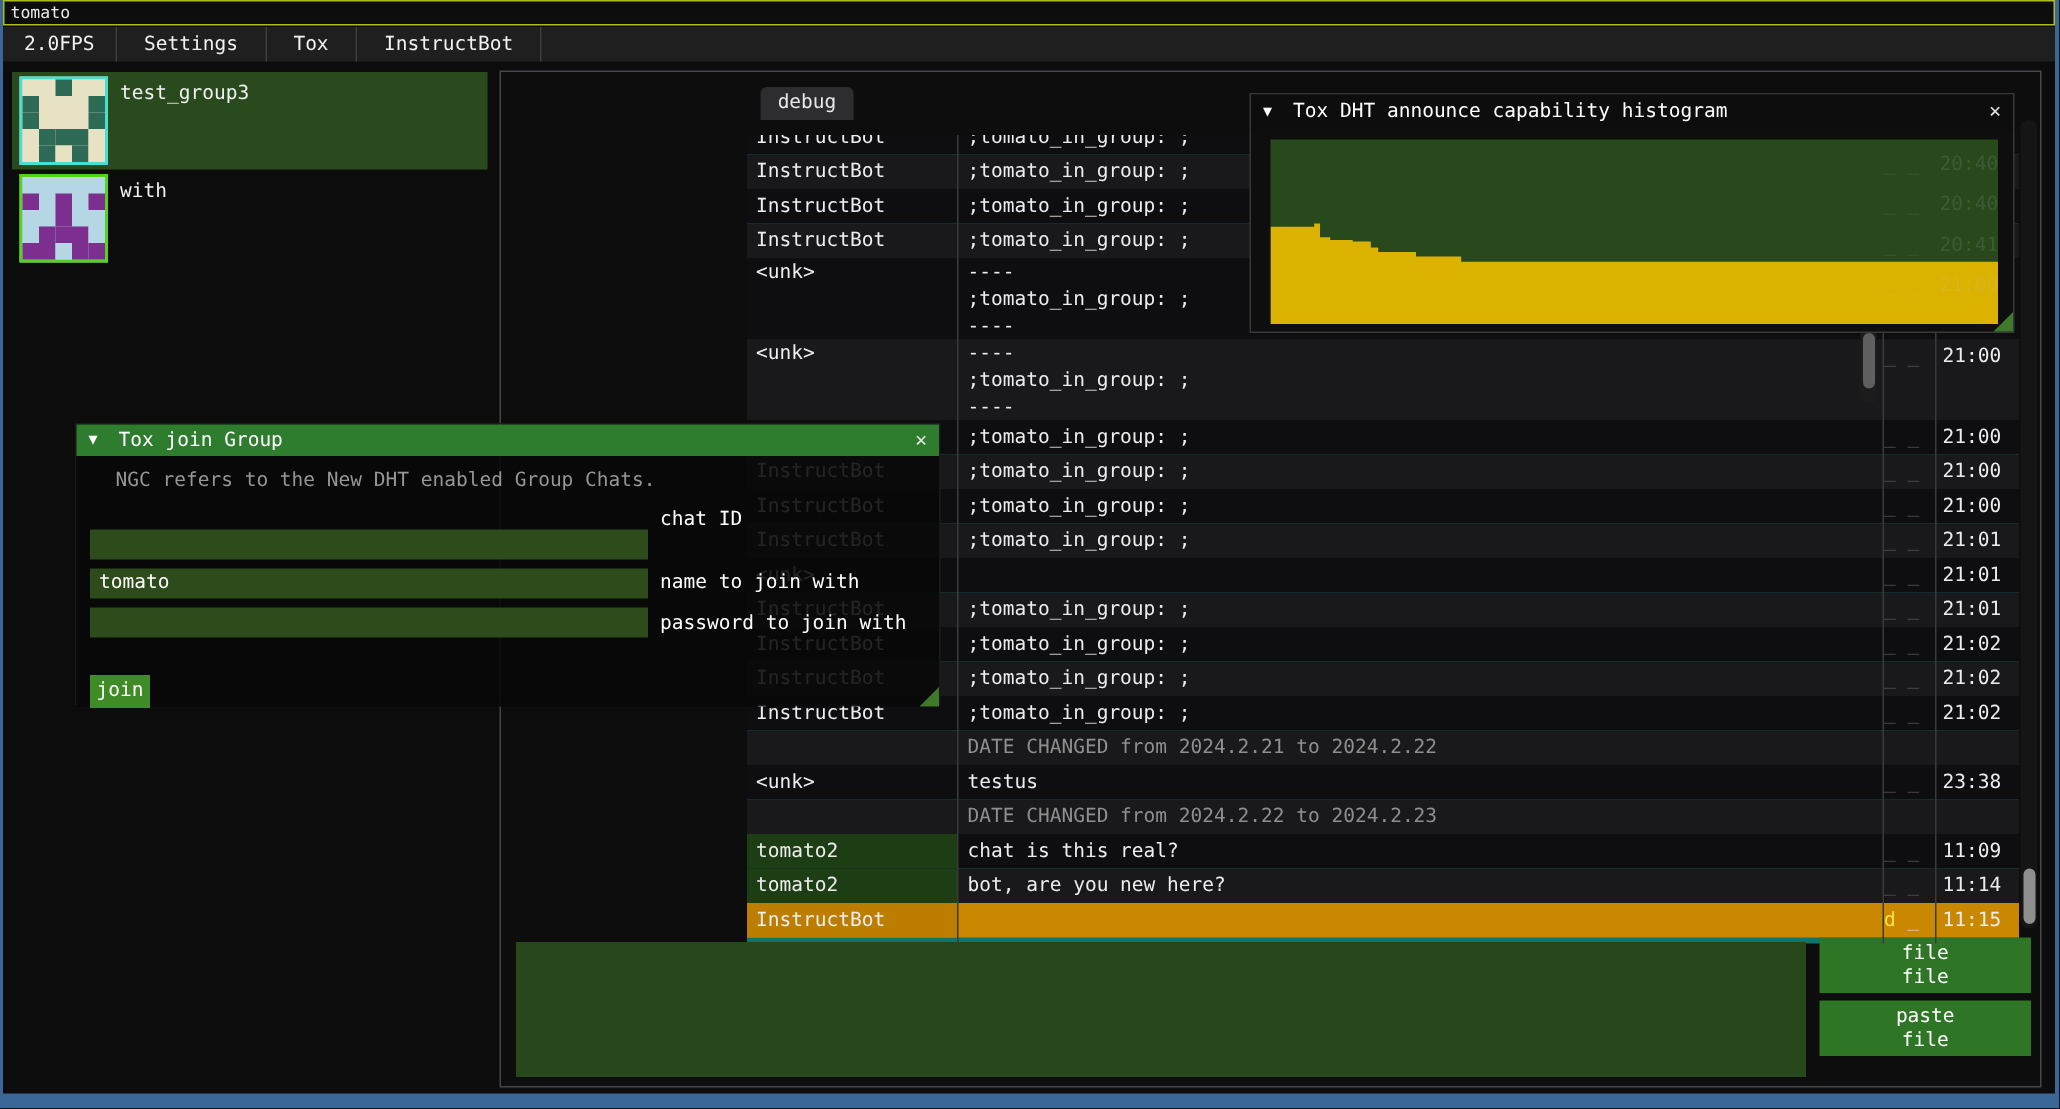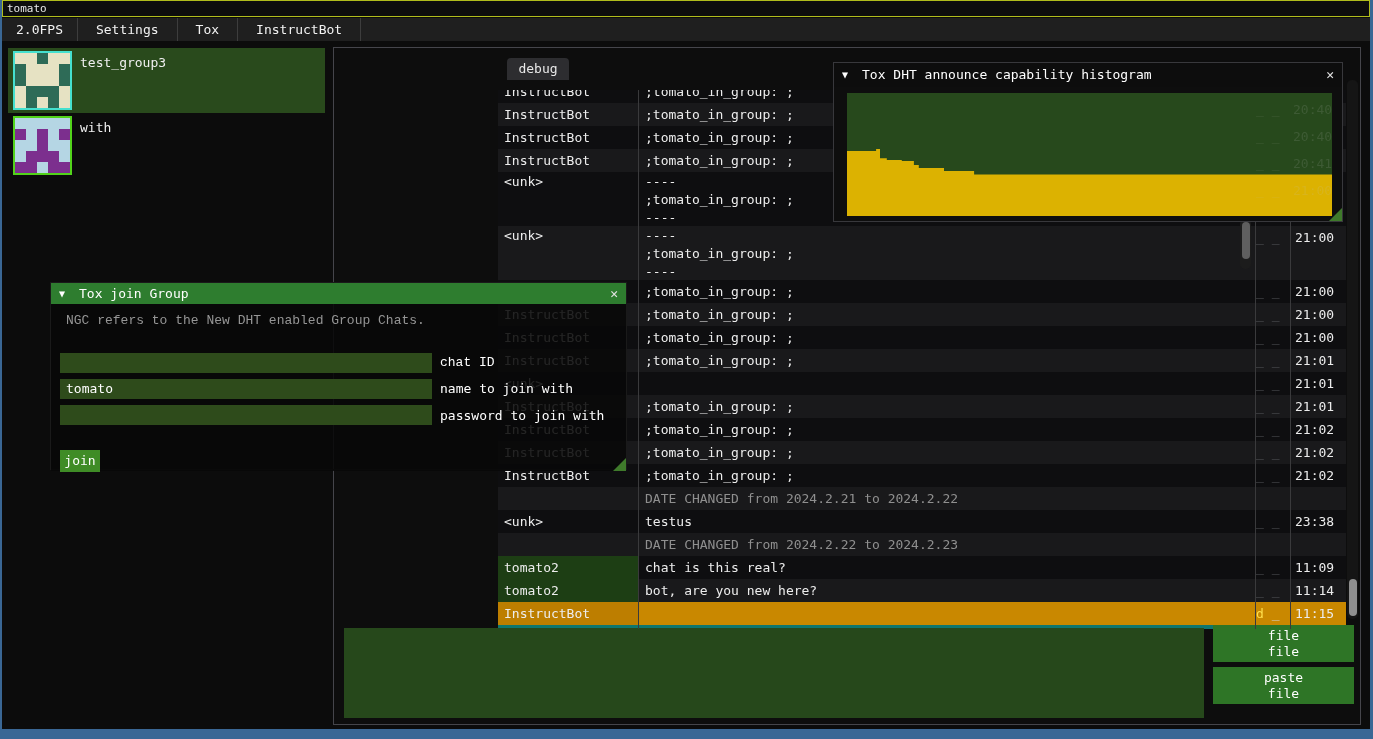--- a/index.html
+++ b/index.html
@@ -95,21 +95,21 @@
   .hist-plot { position:absolute; left:13px; top:30px; width:485px; height:123px; background:#27491c; }
   .ghost-row { position:absolute; color:rgba(200,200,200,0.14); white-space:pre; line-height:23px; }
   .grip { position:absolute; right:0; bottom:0; width:0; height:0;
           border-left:13px solid transparent; border-bottom:13px solid #3f7a2b; }
 
   
   .join-dialog { position:absolute; left:50px; top:282px; width:577px; height:188px; z-index:30;
                  border:1px solid #1a1a1a; }
   .join-dialog .float-title { background:#2e7d2f; height:21px; line-height:21px; }
   .join-body { position:absolute; left:0; top:21px; width:100%; height:167px; background:rgba(8,8,8,0.88); }
-  .join-info { position:absolute; left:15px; color:#969696; white-space:pre;font-family:Liberation Mono, monospace; }
+  .join-info { position:absolute; left:26px; color:#969696; white-space:pre; }
   .jfield-input { position:absolute; left:9px; width:372px; height:20px; background:#2e4b1b; color:#fff;
                   line-height:20px; padding-left:6px; white-space:pre; }
   .jfield-label { position:absolute; left:389px; height:20px; line-height:20px; color:#fff; white-space:pre; }
   .join-btn { position:absolute; left:9px; top:146px; width:40px; height:22px; background:#3f8c26;
               color:#fff; text-align:center; line-height:22px; }
 </style>
 </head>
 <body>
 
 <div id="screen">
@@ -403,21 +403,21 @@
   <div class="join-dialog">
     <div class="float-title">
       <span class="arrow">▼</span>
       <span class="ttl">Tox join Group</span>
       <span class="closex">✕</span>
     </div>
     <div class="join-body">
       <div class="join-info" style="top:9px">NGC refers to the New DHT enabled Group Chats.</div>
       <div id="join-fields">
           <div class="jfield-input" style="top: 49px;"></div>
-          <span class="jfield-label" style="top: 49px; font-family: Liberation Mono, monospace;">chat ID</span>
+          <span class="jfield-label" style="top: 33px;">chat ID</span>
           <div class="jfield-input" style="top: 75px;">tomato</div>
           <span class="jfield-label" style="top: 75px; text-align: center;">name to join with</span>
           <div class="jfield-input" style="top: 101px;"></div>
           <span class="jfield-label" style="top: 102px;">password to join with</span>
         </div>
       <div class="join-btn">join</div>
       <div class="grip"></div>
     </div>
   </div>
 

